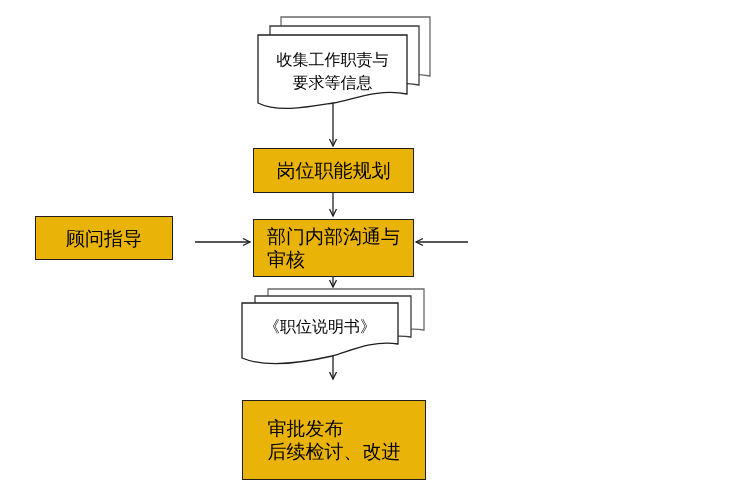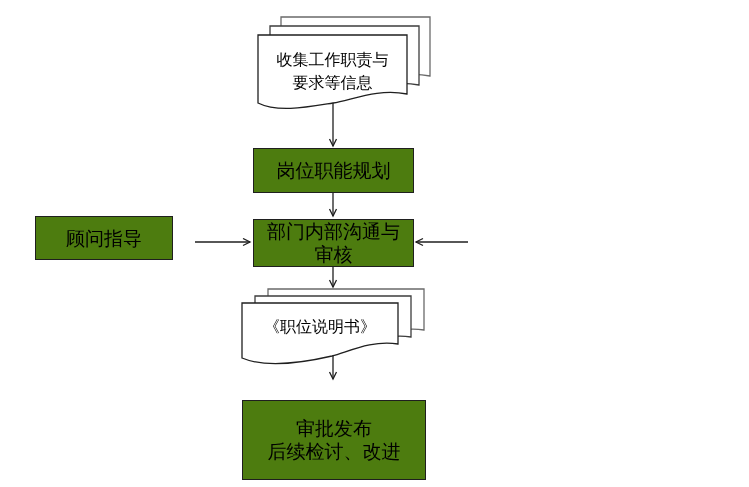--- a/index.html
+++ b/index.html
@@ -19,24 +19,24 @@
   }
   .gfx{position:absolute;left:0;top:0;width:749px;height:487px;}
   .page{fill:#ffffff;stroke-width:1.3px;}
   .page.front{stroke:var(--stroke);}
   .page.mid{stroke:var(--mid-stroke);}
   .page.back{stroke:var(--back-stroke);}
   .connector{stroke:var(--stroke);stroke-width:1.3px;fill:none;}
   .node-box{
     position:absolute;
     box-sizing:border-box;
-    background:#4d7c0f;
+    background:#eab308;
     border:1px solid var(--stroke);
     display:flex;align-items:center;justify-content:center;
-    text-align:center;
+    text-align:left;
     font-size:19px;line-height:23px;
     color:var(--text);
     white-space:pre-line;
   }
   .doc-label{
     position:absolute;
     display:flex;align-items:center;justify-content:center;
     text-align:center;
     font-size:16px;line-height:23px;
     color:var(--text);
@@ -78,20 +78,20 @@
 
   <div class="doc-label" style="left:258px;top:36px;width:149px;height:70px;">收集工作职责与
 要求等信息</div>
 
   <div class="doc-label" style="left:242px;top:303px;width:156px;height:50px;font-family:Liberation Mono, monospace;">《职位说明书》</div>
 
   <div class="node-box" style="left:253px;top:148px;width:161px;height:45px;">岗位职能规划</div>
 
   <div class="node-box" style="left:35px;top:216px;width:138px;height:44px;">顾问指导</div>
 
-  <div class="node-box" style="left:253px;top:219px;width:161px;height:48px;">部门内部沟通与
+  <div class="node-box" style="left:253px;top:219px;width:161px;height:58px;">部门内部沟通与
 审核</div>
 
 
   <div class="node-box" style="left:242px;top:383px;width:184px;height:80px;margin-top:17px;">审批发布
 后续检讨、改进</div>
 
 </div>
 
 </body></html>

